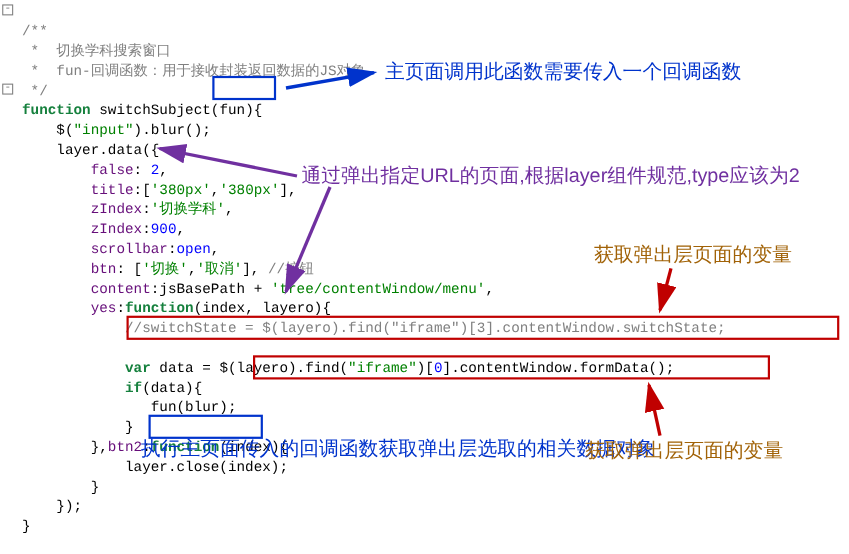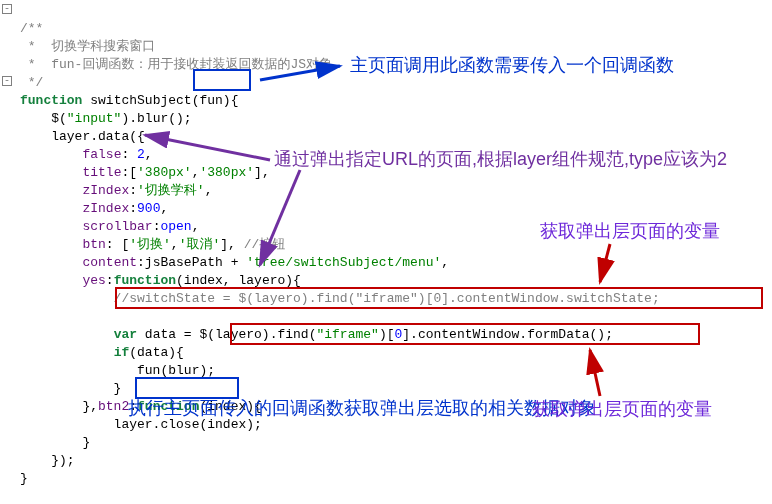--- a/index.html
+++ b/index.html
@@ -49,21 +49,21 @@
   .cmt   { color: #808080; text-align: right; }
   .iden  { color: #000; }
   .annotation {
     position: absolute;
     font-family: "Microsoft YaHei", sans-serif;
     font-size: 18px;
     white-space: nowrap;
   }
   .blue   { color: #0033cc; }
   .purple { color: #7030a0; }
-  .red    { color: #6d28d9; }
+  .red    { color: #a16207; }
   .box-blue {
     position: absolute;
     border: 2px solid #0033cc;
     background: transparent;
   }
   .box-red {
     position: absolute;
     border: 2px solid #c00000;
     background: transparent;
   }
@@ -89,23 +89,23 @@
 <span class="doc"> */</span>
 <span><span class="kw">function</span><span class="iden"> switchSubject(fun){</span></span>
 <span class="iden">    $(<span class="str">"input"</span>).blur();</span>
 <span class="iden">    layer.data({</span>
 <span>        <span class="prop">false</span>: <span class="lit">2</span>,</span>
 <span>        <span class="prop">title</span>:[<span class="str">'380px'</span>,<span class="str">'380px'</span>],</span>
 <span>        <span class="prop">zIndex</span>:<span class="str">'切换学科'</span>,</span>
 <span>        <span class="prop">zIndex</span>:<span class="lit">900</span>,</span>
 <span>        <span class="prop">scrollbar</span>:<span class="kw2">open</span>,</span>
 <span>        <span class="prop">btn</span>: [<span class="str">'切换'</span>,<span class="str">'取消'</span>], <span class="cmt">//按钮</span></span>
-<span>        <span class="prop">content</span>:jsBasePath + <span class="str">'tree/switchSubject/menu'</span>,</span>
+<span>        <span class="prop">content</span>:jsBasePath + <span class="str">'tree/contentWindow/menu'</span>,</span>
 <span>        <span class="prop">yes</span>:<span class="kw">function</span>(index, layero){</span>
-<span class="cmt">            //switchState = $(layero).find("iframe")[0].contentWindow.switchState;</span>
+<span class="cmt">            //switchState = $(layero).find("iframe")[3].contentWindow.switchState;</span>
 <span></span>
 <span>            <span class="kw">var</span> data = $(layero).find(<span class="str">"iframe"</span>)[<span class="lit">0</span>].contentWindow.formData();</span>
 <span>            <span class="kw">if</span>(data){</span>
 <span class="iden">               fun(blur);</span>
 <span class="iden">            }</span>
 <span>        },<span class="prop">btn2</span>:<span class="kw">function</span>(index){</span>
 <span class="iden">            layer.close(index);</span>
 <span class="iden">        }</span>
 <span class="iden">    });</span>
 <span class="iden">}</span>

